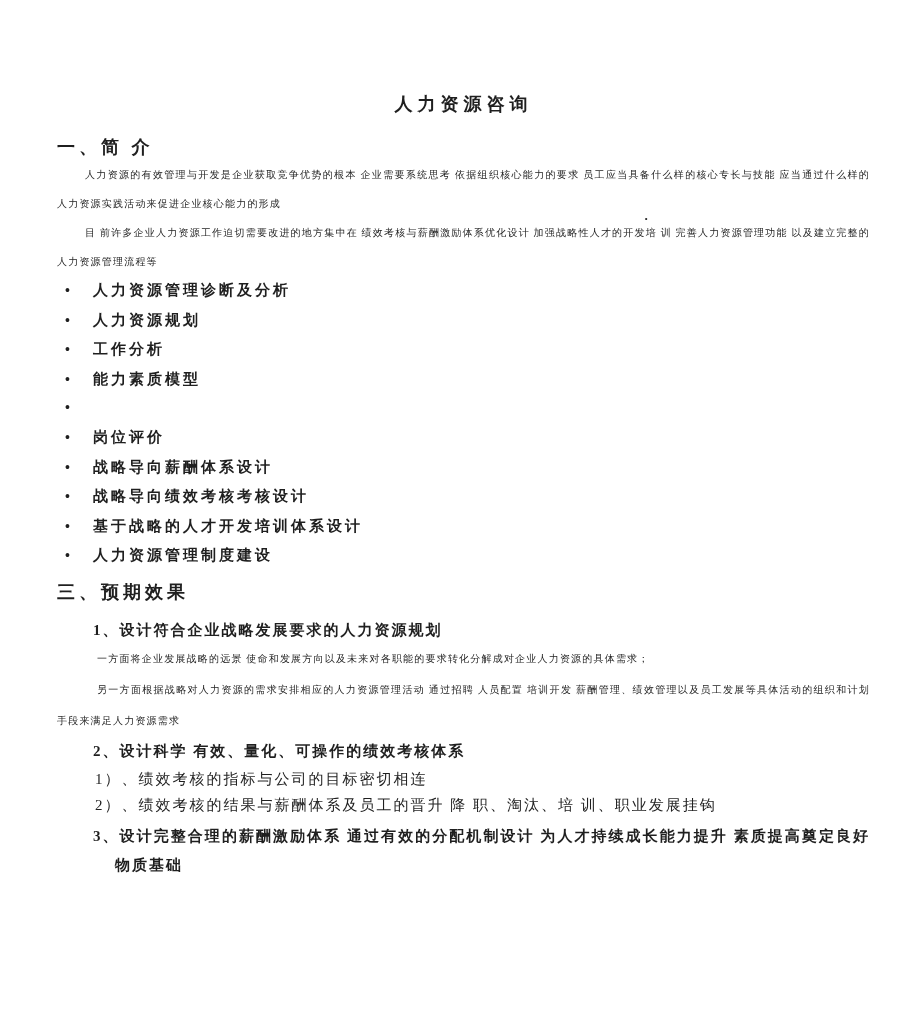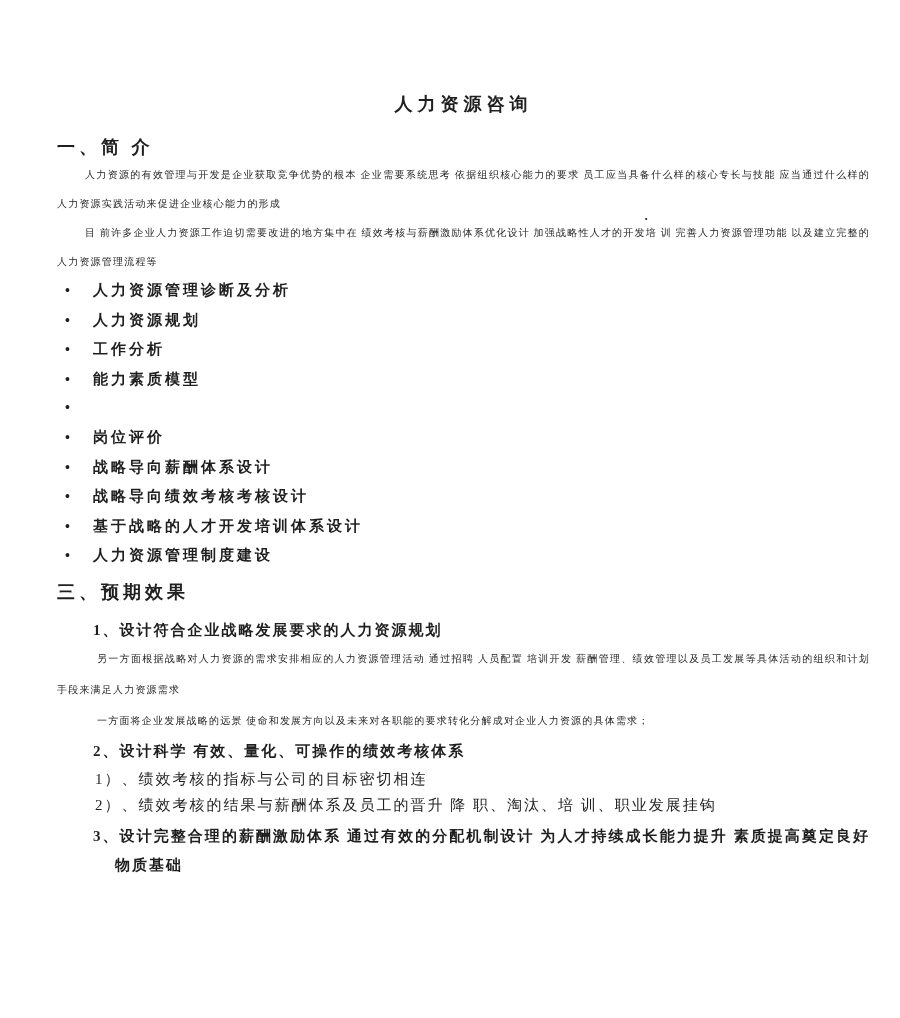--- a/index.html
+++ b/index.html
@@ -142,23 +142,23 @@
     <li>
       <span class="blt">•</span>
       <span>人力资源管理制度建设</span>
     </li>
   </ul>
 
   <div class="h-major h3">三、预期效果</div>
 
   <div class="num-title t1">1、设计符合企业战略发展要求的人力资源规划</div>
 
+  <p class="body ind2 mt6">一方面将企业发展战略的远景 使命和发展方向以及未来对各职能的要求转化分解成对企业人力资源的具体需求；</p>
+
   <p class="body ind2">另一方面根据战略对人力资源的需求安排相应的人力资源管理活动 通过招聘 人员配置 培训开发 薪酬管理、绩效管理以及员工发展等具体活动的组织和计划手段来满足人力资源需求</p>
-
-  <p class="body ind2 mt6">一方面将企业发展战略的远景 使命和发展方向以及未来对各职能的要求转化分解成对企业人力资源的具体需求；</p>
 
   <div class="num-title t2">2、设计科学 有效、量化、可操作的绩效考核体系</div>
 
   <div class="sub-item s1">1）、绩效考核的指标与公司的目标密切相连</div>
 
   <div class="sub-item">2）、绩效考核的结果与薪酬体系及员工的晋升 降 职、淘汰、培 训、职业发展挂钩</div>
 
   <div class="num-title t3">3、设计完整合理的薪酬激励体系 通过有效的分配机制设计 为人才持续成长能力提升 素质提高奠定良好物质基础</div>
 
 </div>

